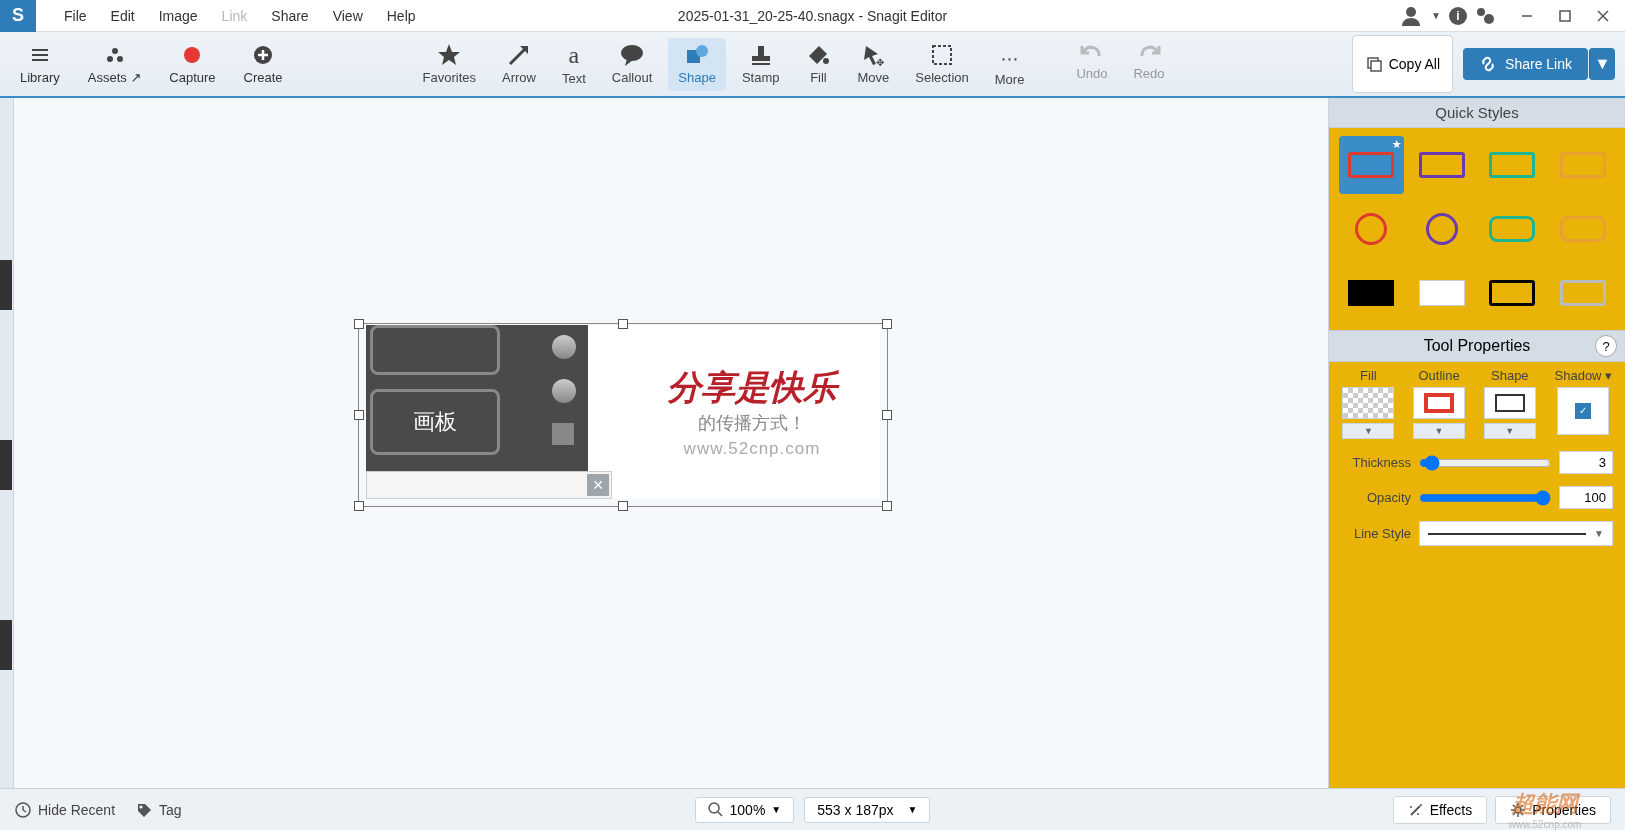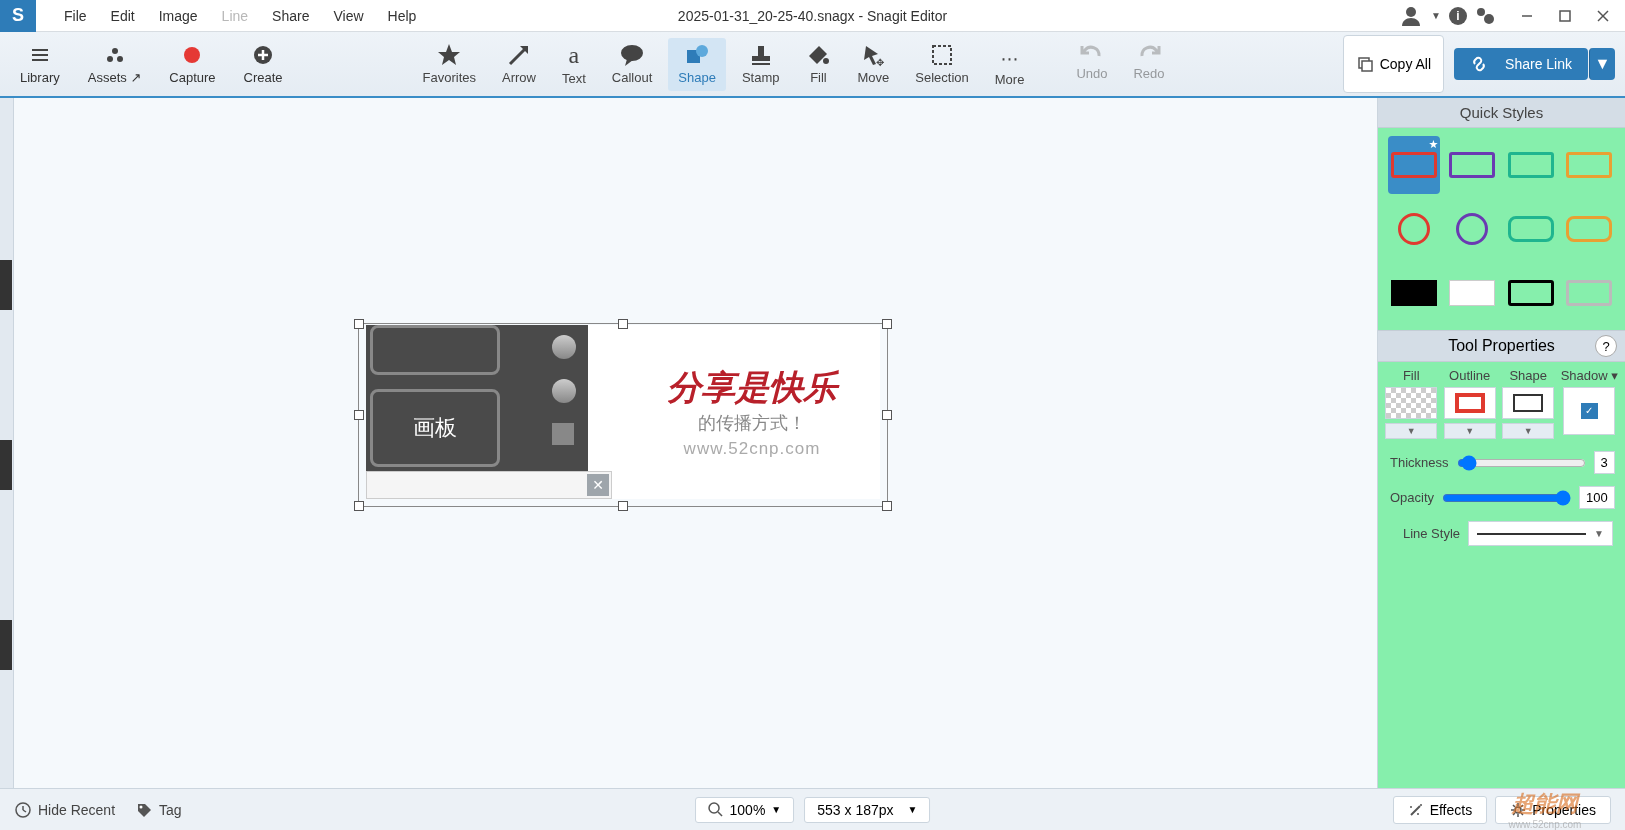--- a/index.html
+++ b/index.html
@@ -22,47 +22,47 @@
 .tb-btn { display:flex; flex-direction:column; align-items:center; justify-content:center; padding:4px 10px; cursor:pointer; gap:3px; }
 .tb-btn .ico { width:24px; height:24px; display:flex; align-items:center; justify-content:center; }
 .tb-btn .lbl { font-size:13px; color:#333; }
 .tb-center { display:flex; gap:6px; margin-left:120px; }
 .tb-tool { display:flex; flex-direction:column; align-items:center; padding:4px 10px; cursor:pointer; gap:2px; border-radius:3px; }
 .tb-tool.active { background:#d3e5f4; }
 .tb-tool.active .lbl { color:#2e7cb8; font-weight:500; }
 .tb-tool .lbl { font-size:13px; color:#444; }
 .tb-right { margin-left:auto; display:flex; align-items:center; gap:10px; }
 .copy-btn { display:flex; align-items:center; gap:6px; padding:19px 12px; border:1px solid #cbd5de; border-radius:4px; background:#fff; cursor:pointer; font-size:14px; }
-.share-btn { display:flex; align-items:center; gap:17px; padding:7px 16px; background:#2e7cb8; color:#fff; border-radius:4px; cursor:pointer; font-size:14px; font-weight:500; }
+.share-btn { display:flex; align-items:center; gap:8px; padding:7px 16px; background:#2e7cb8; color:#fff; border-radius:4px; cursor:pointer; font-size:14px; font-weight:500; }
 .share-caret { width:26px; background:#2e7cb8; color:#fff; padding:7px 6px; border-radius:4px; border-left:1px solid #246396; cursor:pointer; display:flex; align-items:center; justify-content:center; }
 .share-wrap { display:flex; gap:1px; }
 
 
 .main { display:flex; height:calc(100% - 32px - 66px - 42px); }
 .gutter { width:14px; background:#e2e9f0; border-right:1px solid #cbd5de; }
 .canvas-area { flex:1; background:#f5f9fc; position:relative; }
 .canvas-obj { position:absolute; left:340px; top:221px; width:538px; height:192px; }
 .sel-handle { width:10px; height:10px; background:#fff; border:1px solid #555; position:absolute; }
 .sel-box { position:absolute; border:1px solid #888; left:4px; top:4px; right:4px; bottom:4px; }
 .img-content { position:absolute; left:12px; top:6px; width:514px; height:174px; background:#fff; display:flex; }
 .img-left { width:222px; background:#4a4a4a; position:relative; }
 .img-left .panel1 { position:absolute; left:4px; top:0; width:130px; height:50px; border:3px solid #888; border-radius:8px; }
-.img-left .panel2 { position:absolute; left:4px; top:64px; width:130px; height:78px; border:3px solid #888; border-radius:8px; display:flex; align-items:center; justify-content:center; color:#fff; font-size:22px; }
+.img-left .panel2 { position:absolute; left:4px; top:64px; width:130px; height:66px; border:3px solid #888; border-radius:8px; display:flex; align-items:center; justify-content:center; color:#fff; font-size:22px; }
 .img-left .dots { position:absolute; right:12px; top:10px; display:flex; flex-direction:column; gap:20px; }
 .img-left .dot { width:24px; height:24px; border-radius:50%; background:linear-gradient(#ccc,#888); }
 .img-left .sq { width:22px; height:22px; background:#888; }
 .img-right { flex:1; background:#fff; position:relative; display:flex; flex-direction:column; align-items:center; justify-content:center;padding-left:36px; }
 .calli { font-size:34px; color:#b8202a; font-family:"STKaiti","KaiTi",serif; font-weight:bold; font-style:italic; }
 .subt { font-size:18px; color:#888; }
 .url { font-size:17px; color:#aaa; letter-spacing:1px; margin-top:4px; }
 .close-tab { position:absolute; left:12px; top:152px; width:246px; height:28px; background:#f5f5f5; border:1px solid #ccc; display:flex; align-items:center; justify-content:flex-end; padding-right:2px; }
 .close-x { width:22px; height:22px; background:#9ea5ab; color:#fff; display:flex; align-items:center; justify-content:center; font-size:14px; }
 
 
-.rpanel { width:248px; background:#86efac; border-left:1px solid #cbd5de; display:flex; flex-direction:column; overflow-y:auto; }
+.rpanel { width:297px; background:#eab308; border-left:1px solid #cbd5de; display:flex; flex-direction:column; overflow-y:auto; }
 .rp-header { background:#d4dde6; padding:6px; text-align:center; font-size:15px; color:#444; border-bottom:1px solid #c4cdd6; }
 .rp-row { display:flex; align-items:center; padding:8px 12px; gap:8px; }
 .rp-row label { font-size:14px; color:#444; }
 .rp-row select,.rp-row input { flex:1; padding:4px 8px; border:1px solid #cbd5de; border-radius:3px; font-size:13px; background:#fff; }
 .styles-grid { display:grid; grid-template-columns:repeat(4,1fr); gap:6px; padding:8px 10px; }
 .style-sw { height:58px; display:flex; align-items:center; justify-content:center; border-radius:4px; cursor:pointer; position:relative; }
 .style-sw.sel { background:#3a8dc7; }
 .style-sw .star { position:absolute; top:2px; right:2px; color:#fff; font-size:11px; }
 .rect-sw { width:46px; height:26px; border:3px solid; border-radius:3px; }
 .circ-sw { width:32px; height:32px; border:3px solid; border-radius:50%; }
@@ -103,21 +103,21 @@
 </style>
 </head>
 <body>
 
 <div class="menubar">
   <div class="logo">S</div>
   <div class="menu-items">
     <div class="menu-item">File</div>
     <div class="menu-item">Edit</div>
     <div class="menu-item">Image</div>
-    <div class="menu-item disabled">Line</div>
+    <div class="menu-item disabled">Link</div>
     <div class="menu-item">Share</div>
     <div class="menu-item">View</div>
     <div class="menu-item">Help</div>
   </div>
   <div class="title">2025-01-31_20-25-40.snagx - Snagit Editor</div>
   <div class="userarea">
     <span>
         <svg width="24" height="24" viewBox="0 0 24 24">
           <circle cx="12" cy="8" r="5" fill="#555"></circle>
           <path d="M3 22c0-5 4-8 9-8s9 3 9 8" fill="#555"></path>

